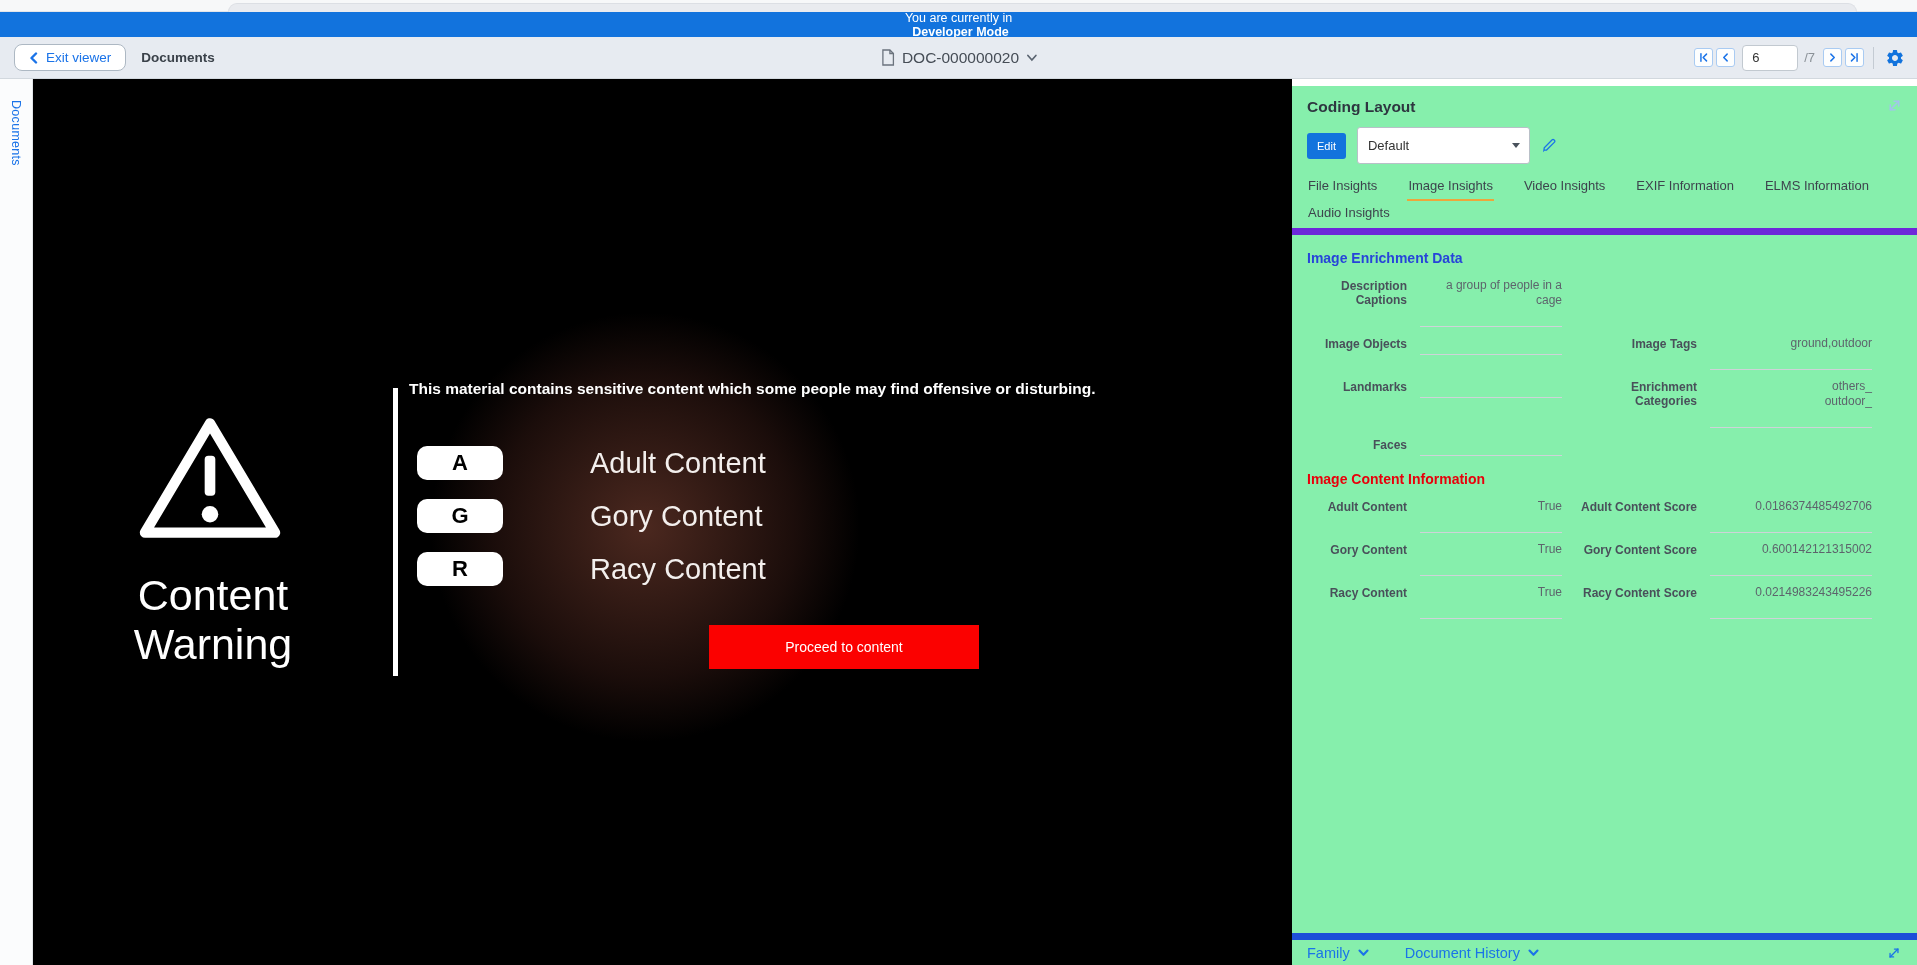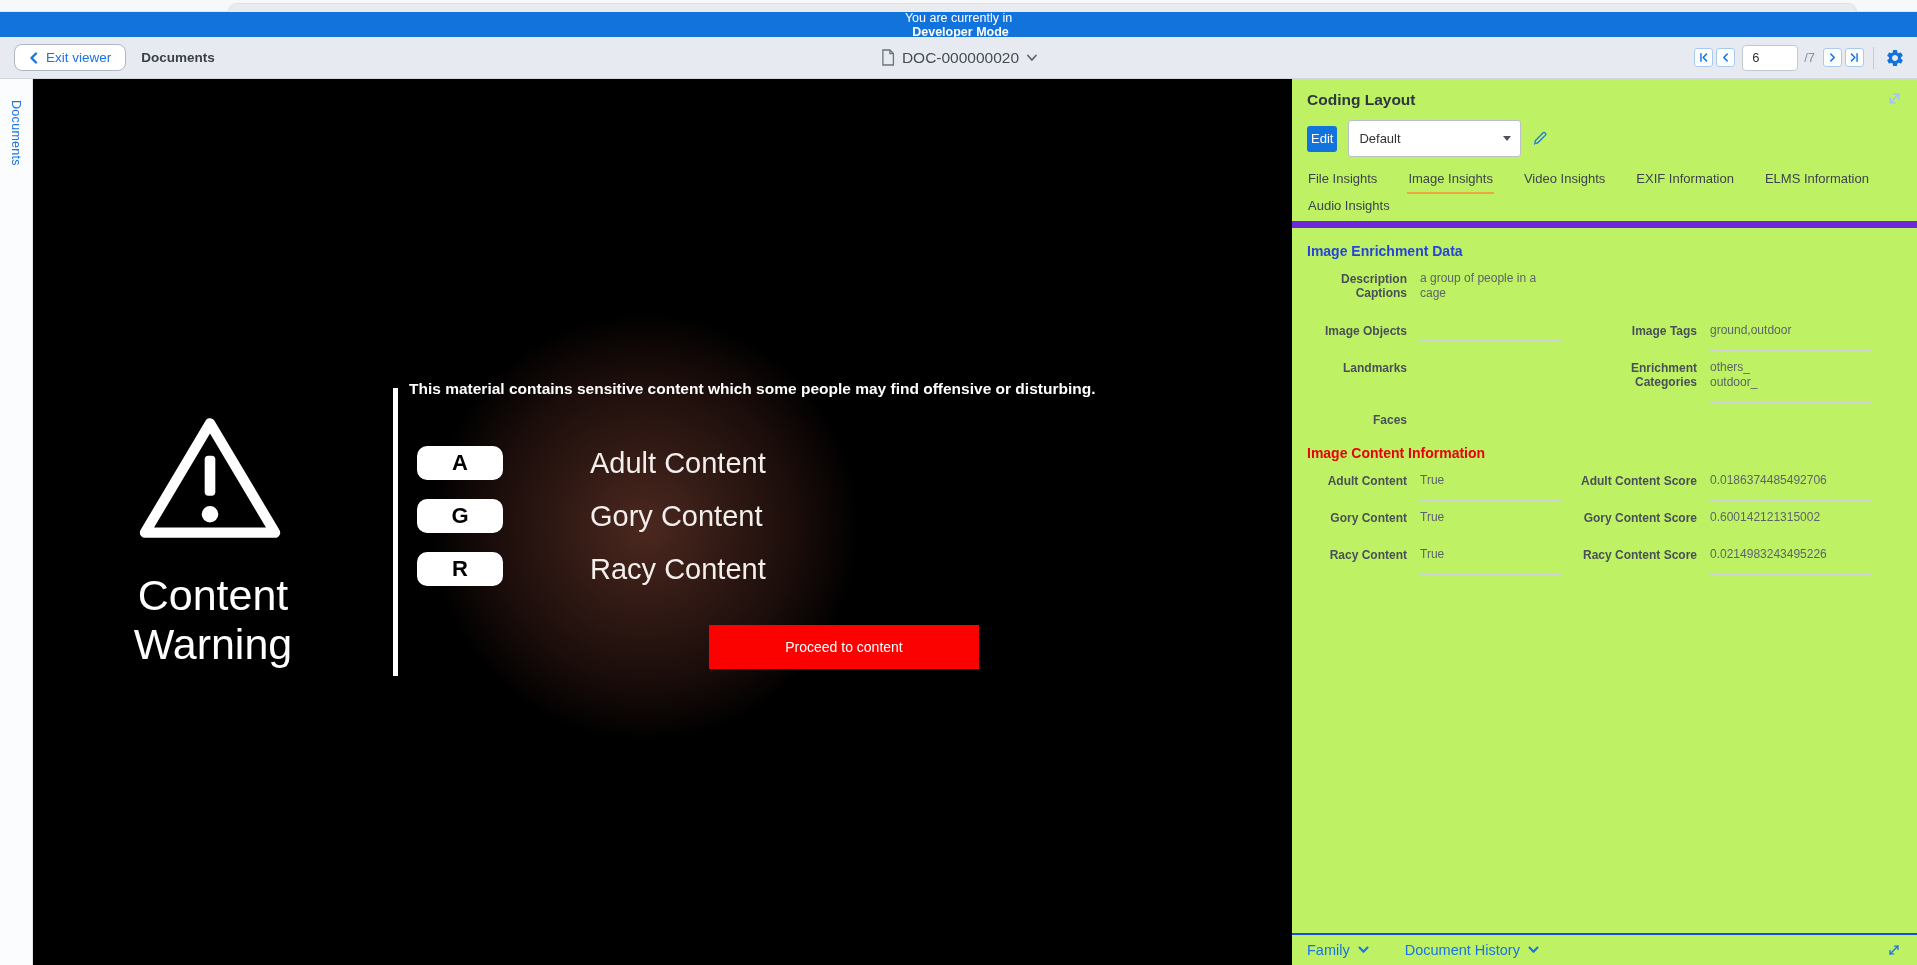--- a/index.html
+++ b/index.html
@@ -57,51 +57,51 @@
   .cat-row { display: flex; align-items: center; margin-bottom: 19px; }
   .badge { width: 86px; height: 34px; background: #fff; border-radius: 10px; color: #000;
     font-weight: bold; font-size: 22px; display: flex; align-items: center; justify-content: center; }
   .cat-label { margin-left: 87px; font-size: 29px; color: #f3efed; white-space: nowrap; }
   .proceed-btn { position: absolute; left: 676px; top: 546px; width: 270px; height: 44px;
     background: #fb0100; color: #fff; font-size: 14px; border: none; cursor: pointer;
     display: flex; align-items: center; justify-content: center;
     font-family: "Liberation Sans", sans-serif; }
 
   
-  .panel { flex: 1; background: #bef264; position: relative; }
+  .panel { flex: 1; background: #86efac; position: relative; margin-top: 7px; }
   .panel-title-row { display: flex; justify-content: space-between; align-items: flex-start;
     padding: 12px 15px 0 15px; }
   .panel-title { font-size: 15.5px; font-weight: bold; color: #2e3640; }
   .controls-row { display: flex; align-items: center; gap: 11px; padding: 11px 15px 0 15px; }
-  .edit-btn { background: #1273dd; color: #fff; font-size: 13px; border: none; border-radius: 3px;
-    height: 26px; padding: 0 4px; cursor: pointer; font-family: "Liberation Sans", sans-serif; }
+  .edit-btn { background: #1273dd; color: #fff; font-size: 11px; border: none; border-radius: 3px;
+    height: 26px; padding: 0 10px; cursor: pointer; font-family: "Liberation Sans", sans-serif; }
   .layout-select { width: 173px; height: 37px; border: 1px solid #b9c0c8; border-radius: 3px;
     display: flex; align-items: center; justify-content: space-between; padding: 0 9px 0 10px;
     font-size: 13px; color: #333; background: #fff; cursor: pointer; }
   .select-caret { width: 0; height: 0; border-left: 4px solid transparent;
     border-right: 4px solid transparent; border-top: 5px solid #4a525c; }
   .tabs { padding: 10px 15px 0 15px; border-bottom: 7px solid #6d28d9; }
   .tabs-row { display: flex; gap: 29px; }
   .tab { font-size: 13px; color: #3d444d; padding: 4px 1px 8px 1px; cursor: pointer; white-space: nowrap; }
   .tab.active { padding-bottom: 6px; border-bottom: 2px solid #eda63b; }
 
   .section-heading { font-size: 14px; font-weight: bold; margin: 15px 0 12px 0; padding-left: 15px; }
   .section-heading.enrichment { color: #2744d9; }
   .section-heading.content-info { color: #e8000b; }
 
   .field-row { display: grid; grid-template-columns: 100px 142px 122px 162px; column-gap: 13px;
     padding-left: 15px; margin-bottom: 9px; align-items: start; }
   .f-label { font-size: 12px; font-weight: bold; color: #49505a; text-align: right;
     padding-top: 1px; line-height: 14px; }
   .f-value { font-size: 12px; color: #5d646c; border-bottom: 1px solid #ced3d8; min-height: 18px;
-    padding-bottom: 12px; white-space: pre-line; line-height: 15px; }
+    padding-bottom: 18px; white-space: pre-line; line-height: 15px; text-align: right; }
   .f-value.hidden-cell { border-bottom: none; }
 
   .panel-footer { position: absolute; bottom: 0; left: 0; right: 0; height: 32px;
-    border-top: 2px solid #1d4ed8; display: flex; align-items: center;
+    border-top: 7px solid #1d4ed8; display: flex; align-items: center;
     padding: 0 16px 0 15px; gap: 36px; }
   .footer-link { display: flex; align-items: center; gap: 8px; color: #1a73e8;
     font-size: 14.5px; cursor: pointer; }
   .footer-expand { margin-left: auto; cursor: pointer; display: flex; align-items: center; }
 </style>
 </head>
 <body>
 
 <div class="chrome">
   <div class="chrome-tab"></div>

